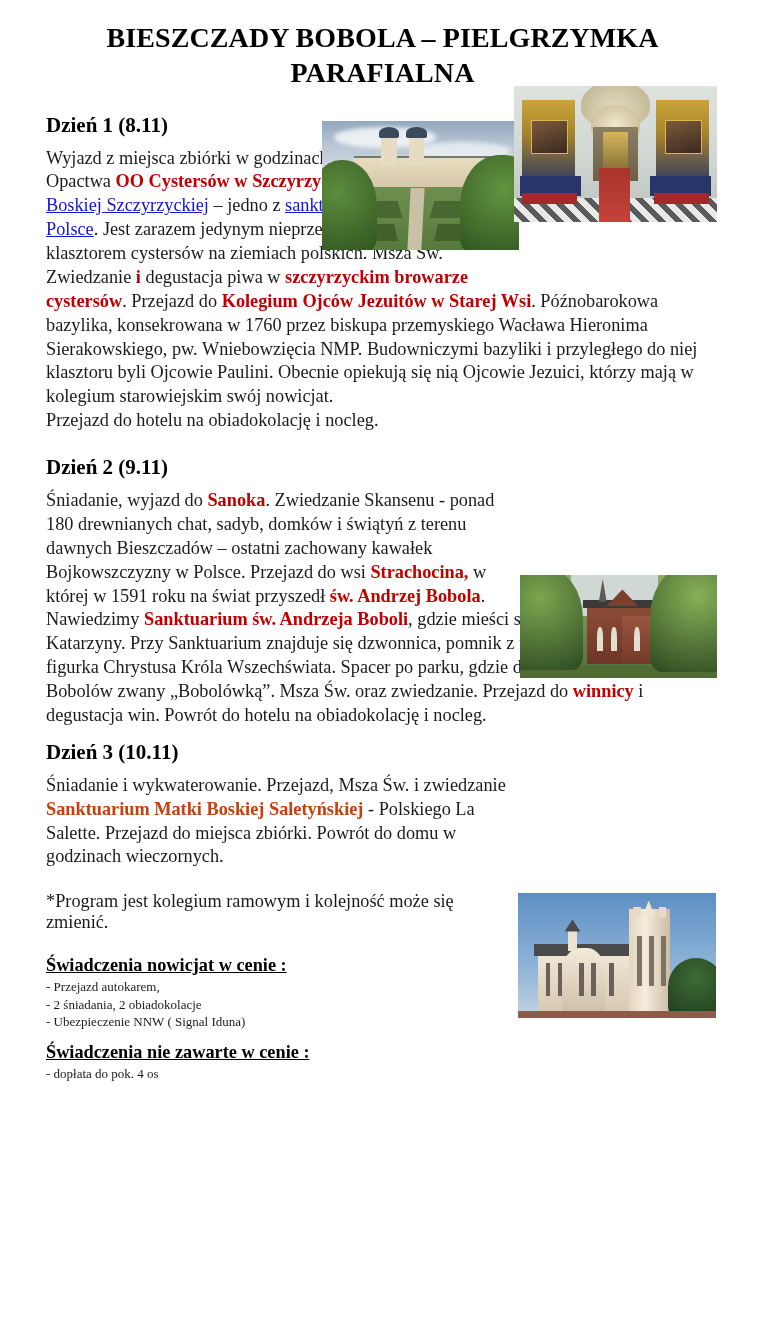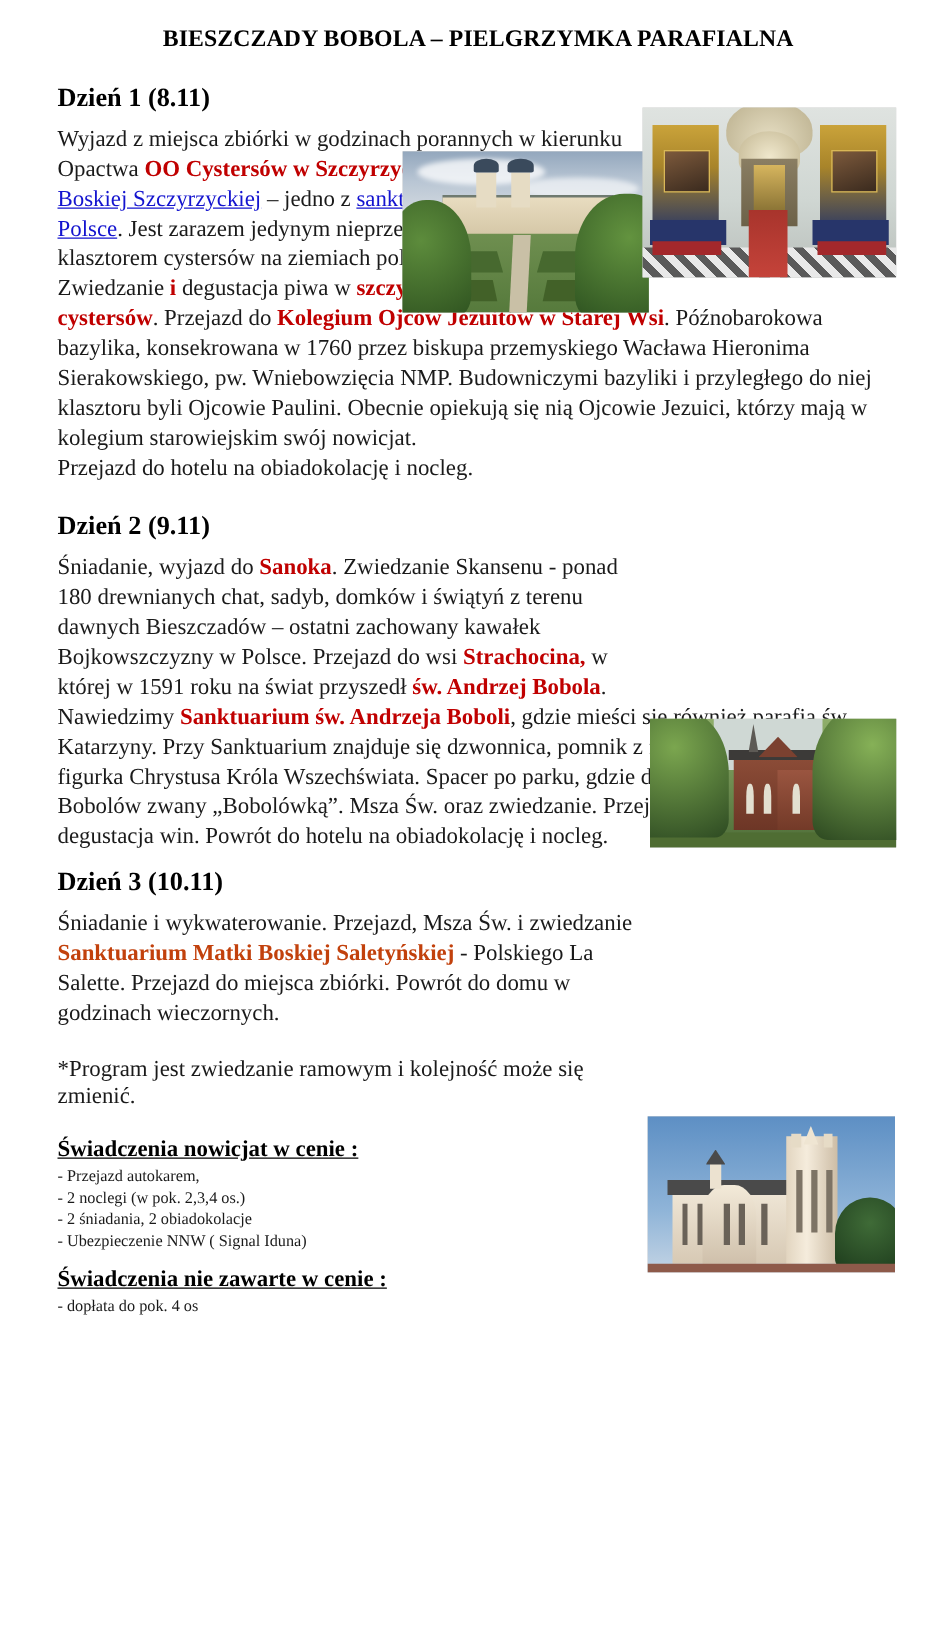--- a/index.html
+++ b/index.html
@@ -14,21 +14,21 @@
   }
   .page{
     position:relative;
     width:761px;
     height:1320px;
     box-sizing:border-box;
     padding:14px 42px 0 46px;
   }
   .doc-title{
     text-align:center;
-    font-size:19px;
+    font-size:28px;
     font-weight:bold;
     line-height:1.26;
     letter-spacing:.1px;
     margin:6px 18px 22px 18px;
     color:#000;
   }
   .day-heading{
     font-size:21px;
     font-weight:bold;
     margin:0 0 9px 0;
@@ -195,29 +195,28 @@
   <div class="spacer-sm"></div>
 
   <div class="day-block">
     <h2 class="day-heading">Dzień 3 (10.11)</h2>
     <div class="float-d3"></div>
     <p class="para"><span><span>Śniadanie i wykwaterowanie. Przejazd, Msza Św. i zwiedzanie </span><span class="rb2">Sanktuarium Matki Boskiej Saletyńskiej</span><span> - Polskiego La Salette. Przejazd do miejsca zbiórki. Powrót do domu w godzinach wieczornych.</span></span></p>
   </div>
 
   <div class="spacer-md"></div>
 
-  <p class="note">*Program jest zwiedzanie ramowym i kolejność może się zmienić.</p>
+  <p class="note">*Program jest kolegium ramowym i kolejność może się zmienić.</p>
 
   <div class="spacer-md"></div>
 
   <div>
     <div class="svc-title">Świadczenia nowicjat w cenie :</div>
     <ul class="svc-list">
         <li>- Przejazd autokarem,</li>
-        <li>- 2 noclegi (w pok. 2,3,4 os.)</li>
         <li>- 2 śniadania, 2 obiadokolacje</li>
         <li>- Ubezpieczenie NNW ( Signal Iduna)</li>
       </ul>
   </div>
 
   <div class="spacer-sm"></div>
 
   <div>
     <div class="svc-title">Świadczenia nie zawarte w cenie :</div>
     <ul class="svc-list">

